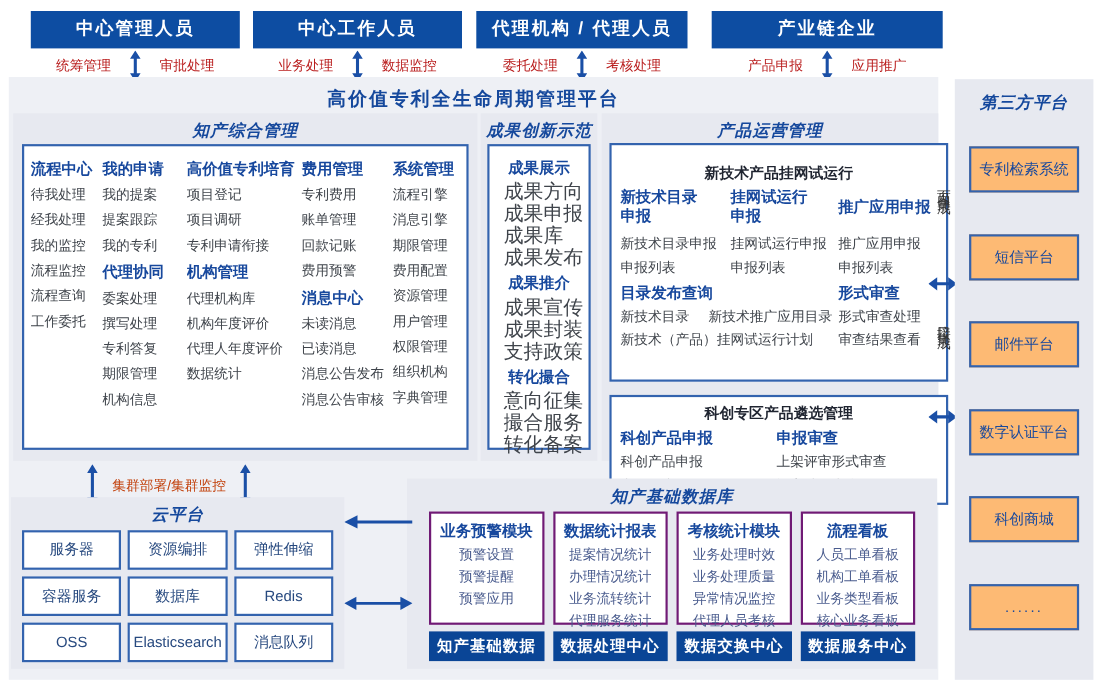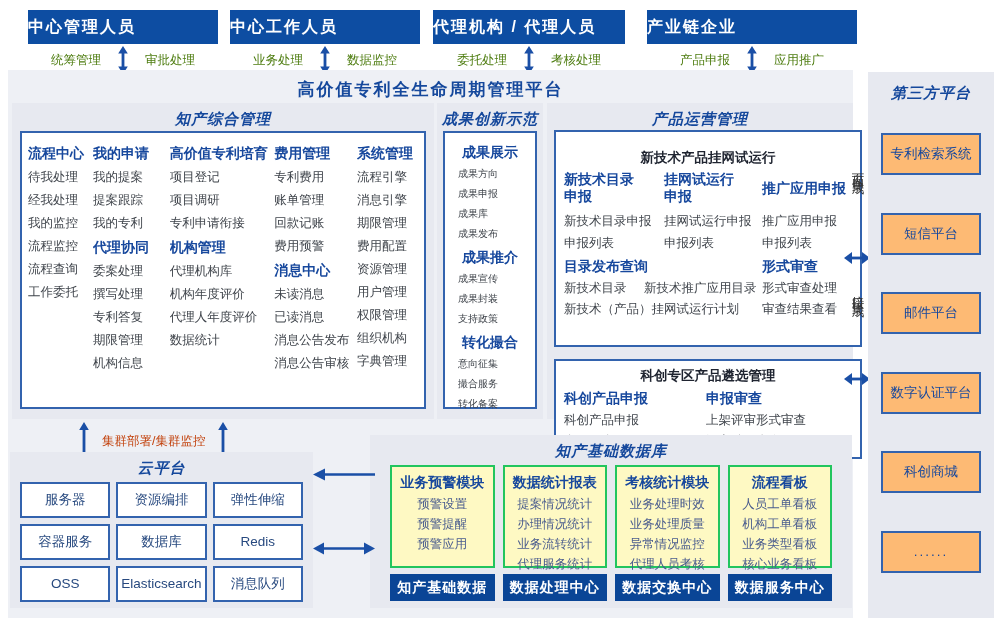--- a/index.html
+++ b/index.html
@@ -5,24 +5,24 @@
   html,body{margin:0;padding:0;background:#fff;}
   .canvas{position:relative;width:1000px;height:622px;background:#fff;overflow:hidden;
           font-family:"Liberation Sans","DejaVu Sans",sans-serif;color:#3f444b;}
 
   
   .actor{position:absolute;top:10px;}
   .actor:nth-child(1){left:28px;width:190px;}
   .actor:nth-child(2){left:230px;width:190px;}
   .actor:nth-child(3){left:433px;width:192px;}
   .actor:nth-child(4){left:647px;width:210px;}
-  .actor-bar{height:34px;line-height:34px;background:#0d4da2;color:#fff;text-align:left;
+  .actor-bar{height:34px;line-height:34px;background:#0d4da2;color:#fff;text-align:center;
              font-size:16px;font-weight:bold;letter-spacing:2px;}
   .actor-labels{display:flex;justify-content:center;align-items:center;gap:16px;margin-top:3px;height:26px;}
-  .alabel{font-size:12.5px;color:#4d7c0f;}
+  .alabel{font-size:12.5px;color:#b91c1c;}
   .varrow{display:inline-flex;line-height:0;}
 
   
   .main{position:absolute;left:8px;top:70px;width:845px;height:548px;background:#eef0f5;}
   .main-title{position:absolute;top:8px;left:0;right:0;text-align:center;font-size:17px;font-weight:bold;
               color:#15489c;letter-spacing:2px;}
 
   .panel{position:absolute;background:#e7e9f0;}
   .panel-title{text-align:center;font-size:15px;font-weight:bold;font-style:italic;color:#15489c;
                padding-top:7px;letter-spacing:1px;}
@@ -37,21 +37,21 @@
   .zcol:nth-child(3){width:106px;}
   .zcol:nth-child(4){width:84px;}
   .zcol:nth-child(5){width:62px;}
   .zh{font-size:14px;font-weight:bold;color:#17489d;line-height:25px;white-space:nowrap;}
   .zi{font-size:12.5px;color:#3f444b;line-height:23px;white-space:nowrap;}
 
   
   .p-chengguo{left:429px;top:33px;width:106px;height:316px;}
   .gbox{left:6px;top:28px;right:6px;bottom:10px;padding:6px 0;box-sizing:border-box;}
   .gh{font-size:14px;font-weight:bold;color:#17489d;line-height:23px;text-align:center;margin-top:2px;}
-  .gi{font-size:10px;color:#3f444b;line-height:20px;padding-left:13px;white-space:nowrap;}
+  .gi{font-size:18px;color:#3f444b;line-height:20px;padding-left:13px;white-space:nowrap;}
 
   
   .p-chanpin{left:539px;top:33px;width:306px;height:316px;}
   .pbox1{left:7px;top:27px;width:288px;height:183px;padding:15px 8px;box-sizing:content-box;}
   .pbox2{left:7px;top:212px;width:288px;height:88px;padding:4px 8px;margin-top:44px;}
   .subbox-title{text-align:center;font-size:13.5px;font-weight:bold;color:#1f2430;line-height:21px;}
   .prow{display:flex;}
   .pcol:nth-child(1){width:100px;}
   .pcol:nth-child(2){width:98px;}
   .pcol:nth-child(3){width:90px;}
@@ -73,21 +73,21 @@
   
   .p-cloud{left:2px;top:382px;width:303px;height:156px;}
   .cloud-grid{display:grid;grid-template-columns:repeat(3,1fr);gap:6px;padding:4px 10px 0;}
   .cbox{background:#fff;border:2px solid #3363ae;height:32px;line-height:32px;text-align:center;
         font-size:13.5px;color:#27497f;white-space:nowrap;overflow:hidden;}
 
   
   .p-db{left:362px;top:365px;width:482px;height:173px;}
   .db-row{display:flex;gap:8px;padding:4px 20px 0;}
   .dmod{flex:1;min-width:0;}
-  .dbox{background:#fef9c3;border:2px solid #22c55e;height:96px;padding-top:3px;box-sizing:content-box;}
+  .dbox{background:#ffffff;border:2px solid #701a75;height:96px;padding-top:3px;box-sizing:content-box;}
   .dh{font-size:14px;font-weight:bold;color:#17489d;text-align:center;line-height:24px;white-space:nowrap;}
   .di{font-size:12.5px;color:#4a5c8e;text-align:center;line-height:20px;white-space:nowrap;}
   .dbtn{margin-top:6px;height:27px;line-height:27px;background:#0a4596;color:#fff;font-size:14px;
         font-weight:bold;text-align:center;letter-spacing:1px;white-space:nowrap;}
 
   
   .arrow-abs{position:absolute;line-height:0;}
 
   
   .vlabel{position:absolute;writing-mode:vertical-rl;font-size:12.5px;color:#333;letter-spacing:3px;left:849px;}

